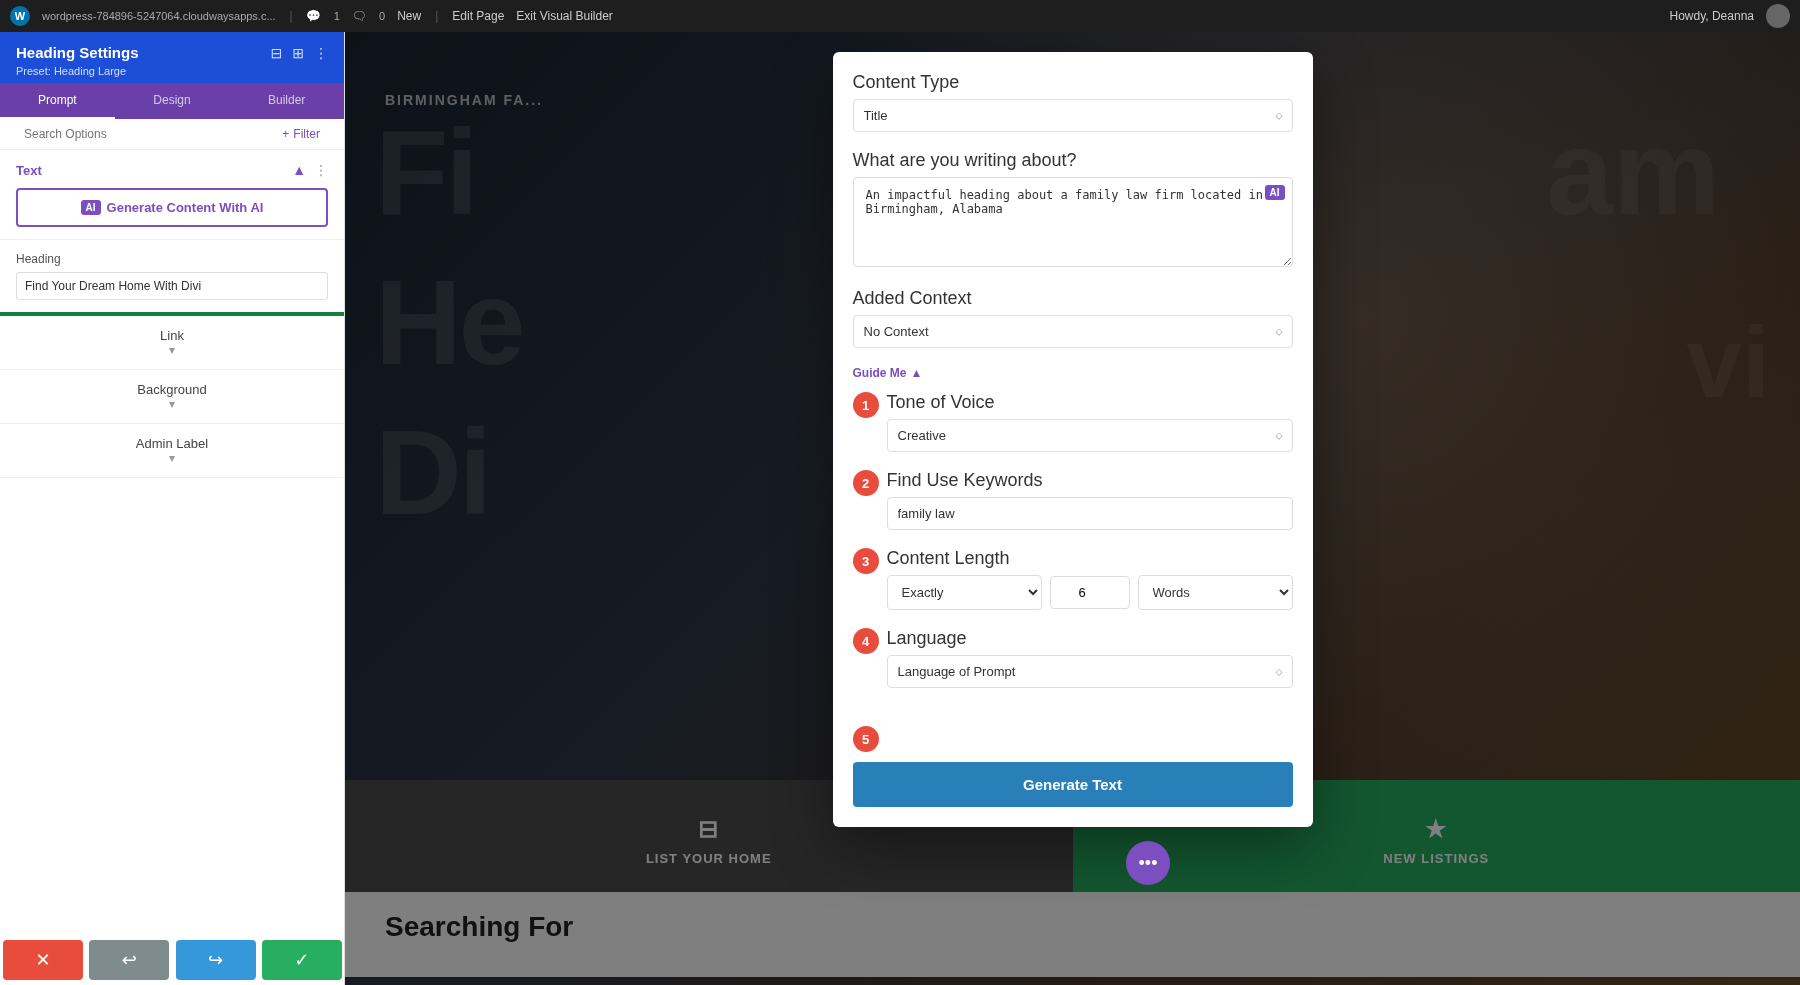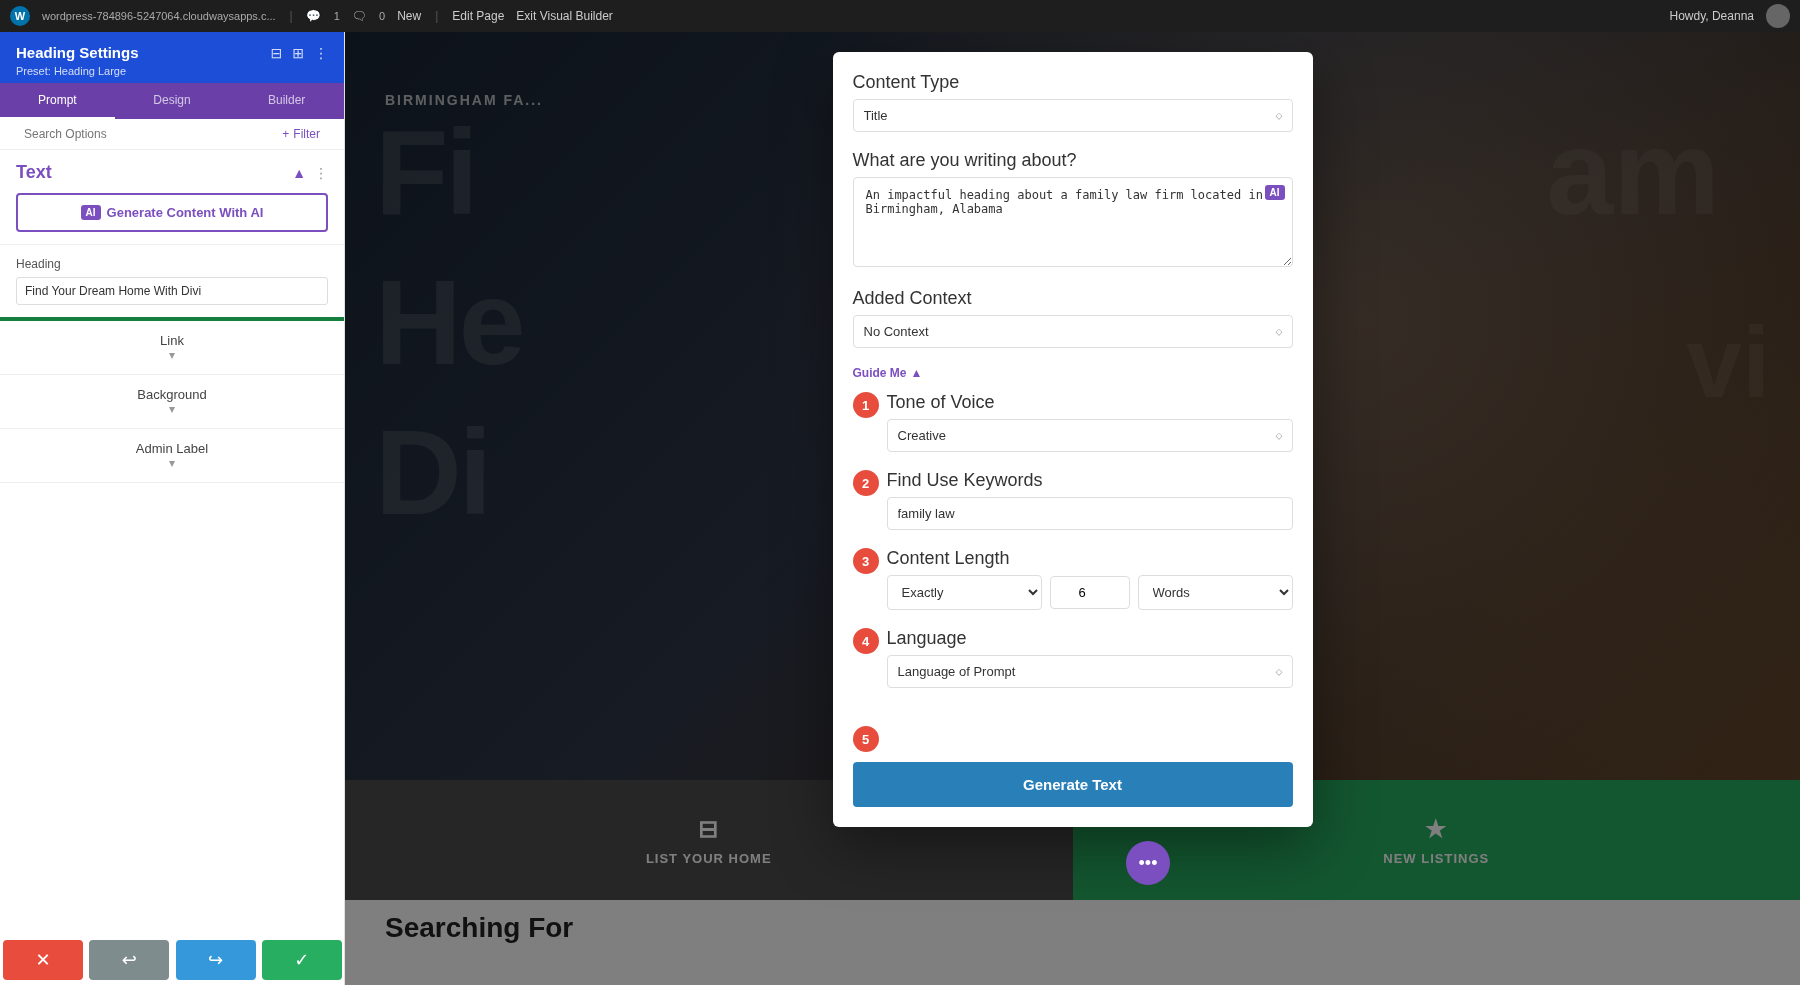--- a/index.html
+++ b/index.html
@@ -104,21 +104,21 @@
       padding: 12px 16px;
       border-bottom: 1px solid #eee;
     }
     .sidebar-section-header {
       display: flex;
       align-items: center;
       justify-content: space-between;
       cursor: pointer;
     }
     .sidebar-section-title {
-      font-size: 18px;
+      font-size: 13px;
       font-weight: 600;
       color: #7b4fbf;
     }
     .sidebar-section-icons { display: flex; gap: 8px; align-items: center; color: #999; }
 
     .generate-btn {
       width: 100%;
       padding: 10px;
       background: white;
       border: 2px solid #7b4fbf;
@@ -226,26 +226,26 @@
       letter-spacing: 1px;
       gap: 8px;
     }
     .strip-item-gray { background: rgba(80,80,80,0.9); }
     .strip-item-green { background: #27ae60; }
     .strip-icon { font-size: 24px; }
 
     
     .bottom-content {
       position: absolute;
-      bottom: 0;
+      bottom: 8px;
       left: 0; right: 0;
       height: 85px;
       background: white;
       display: flex;
-      padding: 12px 40px;
+      padding: 19px 40px;
       gap: 40px;
     }
     .bottom-content-left { flex: 1; }
     .bottom-heading { font-size: 28px; font-weight: 700; color: #222; }
     .bottom-content-right { flex: 2; }
     .bottom-text { font-size: 12px; color: #555; line-height: 1.6; }
 
     
     .modal-overlay {
       position: absolute;

